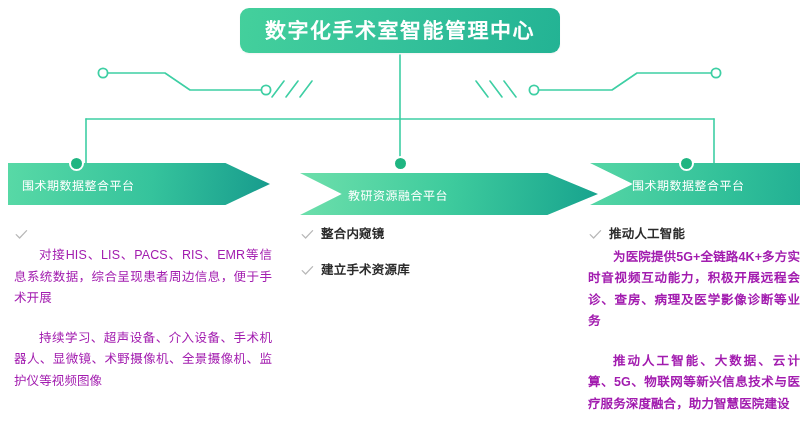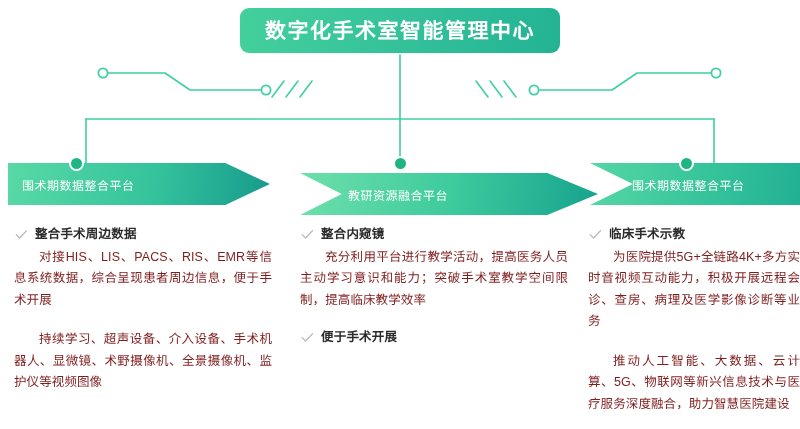--- a/index.html
+++ b/index.html
@@ -109,28 +109,28 @@
   .check-icon svg{display:block;}
   .feature-title{
     font-size:12.5px;
     font-weight:bold;
     color:#2b2b2b;
     line-height:1.4;
     letter-spacing:.2px;
   }
   .feature-body{
     font-size:12.5px;
-    color:#7f1d1d;
+    color:#a21caf;
     line-height:1.72;
     text-indent:2em;
     letter-spacing:.1px;
     text-align:justify;
   }
   
-  #col-3 .feature-body{line-height:1.72;}
+  #col-3 .feature-body{line-height:1.72;font-weight:bold;}
 </style>
 </head>
 <body>
 
 <div id="stage">
 
   <svg id="connectors" viewBox="0 0 800 429">
     <g fill="none" stroke="#3ecfa4" stroke-width="1.6" stroke-linecap="round" stroke-linejoin="round">
 
       <path d="M107 73 L165 73 L190 90 L262 90"></path>
@@ -180,62 +180,60 @@
   <div class="banner-dot" id="dot-3"></div>
 
   <div class="col" id="col-1">
     <div class="feature">
       <div class="feature-head">
         <span class="check-icon">
           <svg width="15" height="15" viewBox="0 0 15 15">
               <path d="M2.2 7.6 L5.6 11 L12.6 3.6" fill="none" stroke="currentColor" stroke-width="1.3" stroke-linecap="round" stroke-linejoin="round"></path>
             </svg>
         </span>
-        <span class="feature-title">整合手术周边数据</span>
       </div>
       <div class="feature-body">对接HIS、LIS、PACS、RIS、EMR等信息系统数据，综合呈现患者周边信息，便于手术开展</div>
     </div>
     <div class="feature">
       <div class="feature-body">持续学习、超声设备、介入设备、手术机器人、显微镜、术野摄像机、全景摄像机、监护仪等视频图像</div>
     </div>
   </div>
 
   <div class="col" id="col-2">
     <div class="feature">
       <div class="feature-head">
         <span class="check-icon">
           <svg width="15" height="15" viewBox="0 0 15 15">
               <path d="M2.2 7.6 L5.6 11 L12.6 3.6" fill="none" stroke="currentColor" stroke-width="1.3" stroke-linecap="round" stroke-linejoin="round"></path>
             </svg>
         </span>
         <span class="feature-title">整合内窥镜</span>
       </div>
-      <div class="feature-body">充分利用平台进行教学活动，提高医务人员主动学习意识和能力；突破手术室教学空间限制，提高临床教学效率</div>
-    </div>
-    <div class="feature">
-      <div class="feature-head">
-        <span class="check-icon">
-          <svg width="15" height="15" viewBox="0 0 15 15">
-              <path d="M2.2 7.6 L5.6 11 L12.6 3.6" fill="none" stroke="currentColor" stroke-width="1.3" stroke-linecap="round" stroke-linejoin="round"></path>
-            </svg>
-        </span>
-        <span class="feature-title">便于手术开展</span>
+    </div>
+    <div class="feature">
+      <div class="feature-head">
+        <span class="check-icon">
+          <svg width="15" height="15" viewBox="0 0 15 15">
+              <path d="M2.2 7.6 L5.6 11 L12.6 3.6" fill="none" stroke="currentColor" stroke-width="1.3" stroke-linecap="round" stroke-linejoin="round"></path>
+            </svg>
+        </span>
+        <span class="feature-title">建立手术资源库</span>
       </div>
     </div>
   </div>
 
   <div class="col" id="col-3">
     <div class="feature">
       <div class="feature-head">
         <span class="check-icon">
           <svg width="15" height="15" viewBox="0 0 15 15">
               <path d="M2.2 7.6 L5.6 11 L12.6 3.6" fill="none" stroke="currentColor" stroke-width="1.3" stroke-linecap="round" stroke-linejoin="round"></path>
             </svg>
         </span>
-        <span class="feature-title">临床手术示教</span>
+        <span class="feature-title">推动人工智能</span>
       </div>
       <div class="feature-body">为医院提供5G+全链路4K+多方实时音视频互动能力，积极开展远程会诊、查房、病理及医学影像诊断等业务</div>
     </div>
     <div class="feature">
       <div class="feature-body">推动人工智能、大数据、云计算、5G、物联网等新兴信息技术与医疗服务深度融合，助力智慧医院建设</div>
     </div>
   </div>
 
 </div>
 

